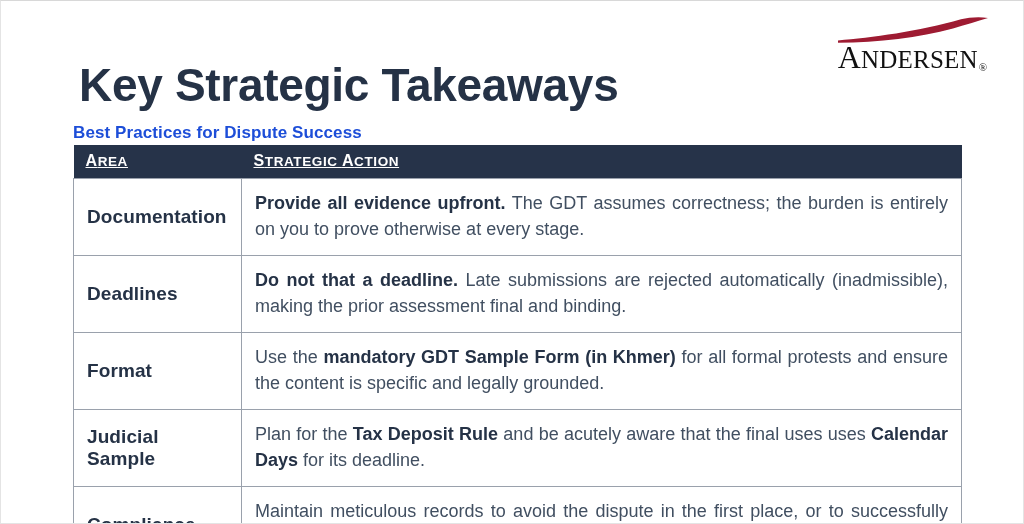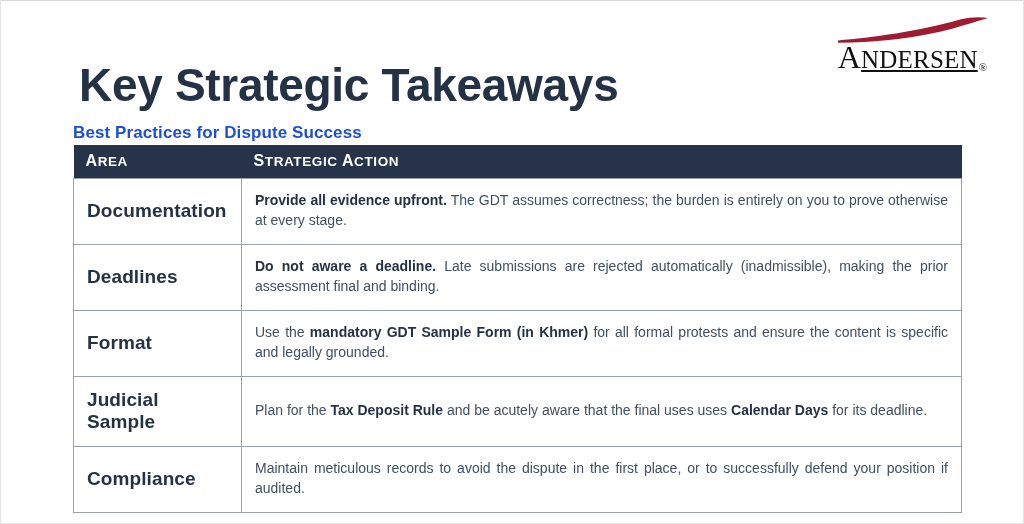--- a/index.html
+++ b/index.html
@@ -44,21 +44,21 @@
     width: 178px;
     text-align: center;
     font-family: "Liberation Serif", "DejaVu Serif", serif;
     font-size: 30px;
     letter-spacing: 0.2px;
     color: #111111;
     white-space: nowrap;
     line-height: 1;
   }
   .logo-wordmark .cap { font-size: 32px; }
-  .logo-wordmark .sc  { font-size: 25px; text-decoration: underline; }
+  .logo-wordmark .sc  { font-size: 25px; }
   .logo-reg {
     font-family: "Liberation Serif", serif;
     font-size: 11px;
     vertical-align: baseline;
     position: relative;
     top: 3px;
     left: 1px;
     color: #111;
   }
 
@@ -103,20 +103,21 @@
 
   thead th {
     background: #263349;
     color: #ffffff;
     text-align: left;
     padding: 7px 12px 8px 12px;
     font-weight: bold;
     border: none;
     vertical-align: middle;
     height: 29px;
+    text-decoration: underline;
   }
   thead th .hdr {
     font-size: 13.5px;
     letter-spacing: 0.6px;
     text-transform: uppercase;
   }
   thead th .hdr .init { font-size: 16px; }
 
   tbody td {
     border: 1px solid #9aa1ac;
@@ -128,21 +129,21 @@
   }
   tbody tr:first-child td { border-top: 1px solid #9aa1ac; }
   tbody td.area {
     font-weight: bold;
     font-size: 19px;
     color: #253246;
     padding-left: 13px;
     letter-spacing: 0.1px;
   }
   tbody td.action {
-    font-size: 14px;
+    font-size: 18px;
     line-height: 1.42;
     color: #414f61;
     text-align: justify;
   }
   tbody td.action b { color: #253246; font-weight: bold; }
 
   tbody tr.r1 td { height: 59px; }
   tbody tr.r2 td { height: 62px; }
   tbody tr.r3 td { height: 66px; }
   tbody tr.r4 td { height: 68px; }
@@ -181,21 +182,21 @@
       </thead>
       <tbody>
 
         <tr class="r1">
           <td class="area">Documentation</td>
           <td class="action"><b>Provide all evidence upfront.</b><span> The GDT assumes correctness; the burden is entirely on you to prove otherwise at every stage.</span></td>
         </tr>
 
         <tr class="r2">
           <td class="area">Deadlines</td>
-          <td class="action"><b>Do not aware a deadline.</b><span> Late submissions are rejected automatically (inadmissible), making the prior assessment final and binding.</span></td>
+          <td class="action"><b>Do not that a deadline.</b><span> Late submissions are rejected automatically (inadmissible), making the prior assessment final and binding.</span></td>
         </tr>
 
         <tr class="r3">
           <td class="area">Format</td>
           <td class="action"><span>Use the </span><b>mandatory GDT Sample Form (in Khmer)</b><span> for all formal protests and ensure the content is specific and legally grounded.</span></td>
         </tr>
 
         <tr class="r4">
           <td class="area">Judicial Sample</td>
           <td class="action"><span>Plan for the </span><b>Tax Deposit Rule</b><span> and be acutely aware that the final uses uses </span><b>Calendar Days</b><span> for its deadline.</span></td>

